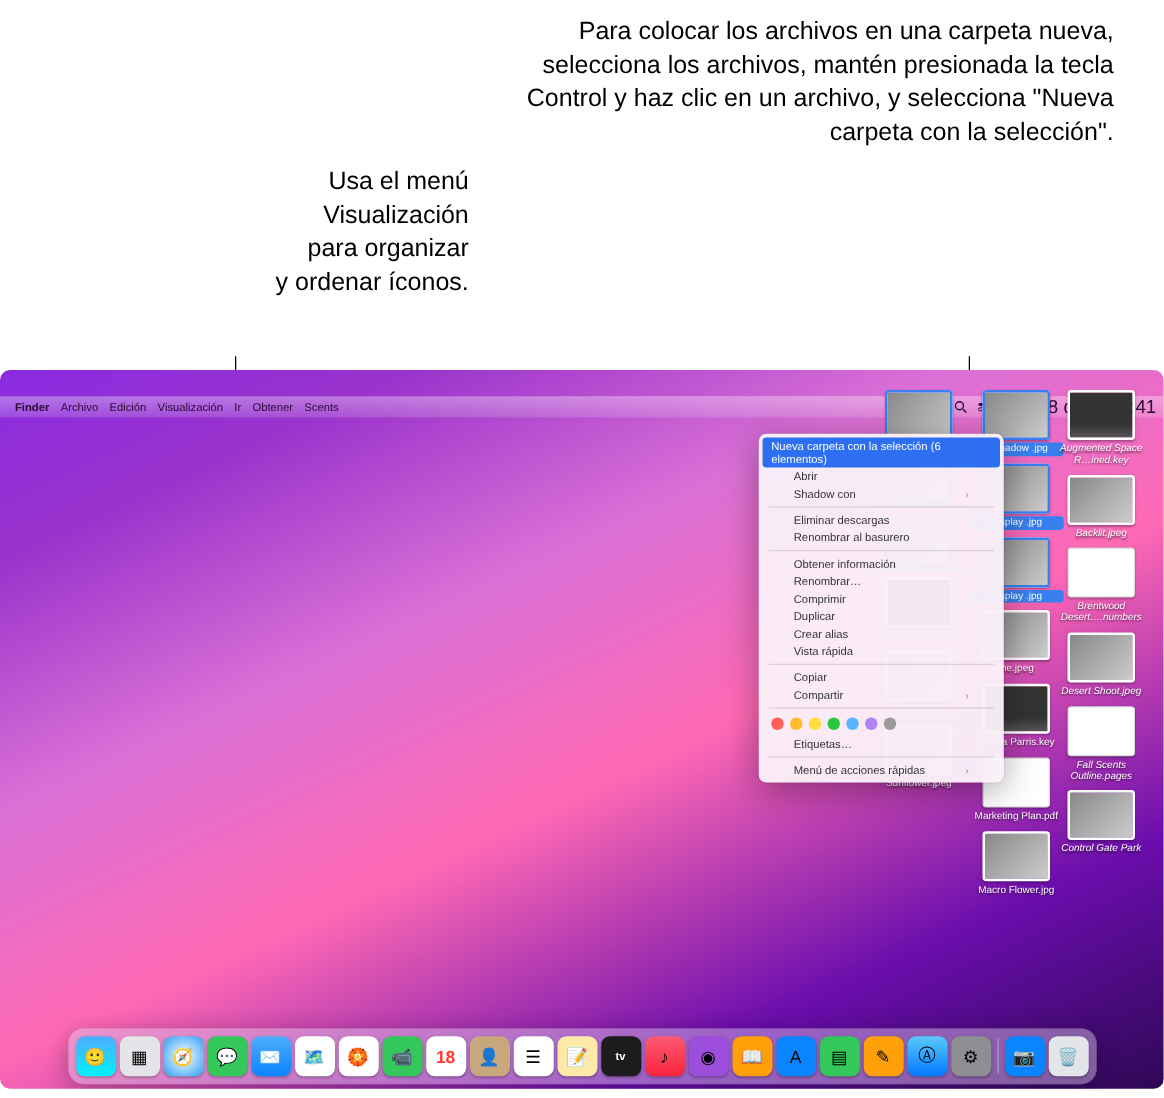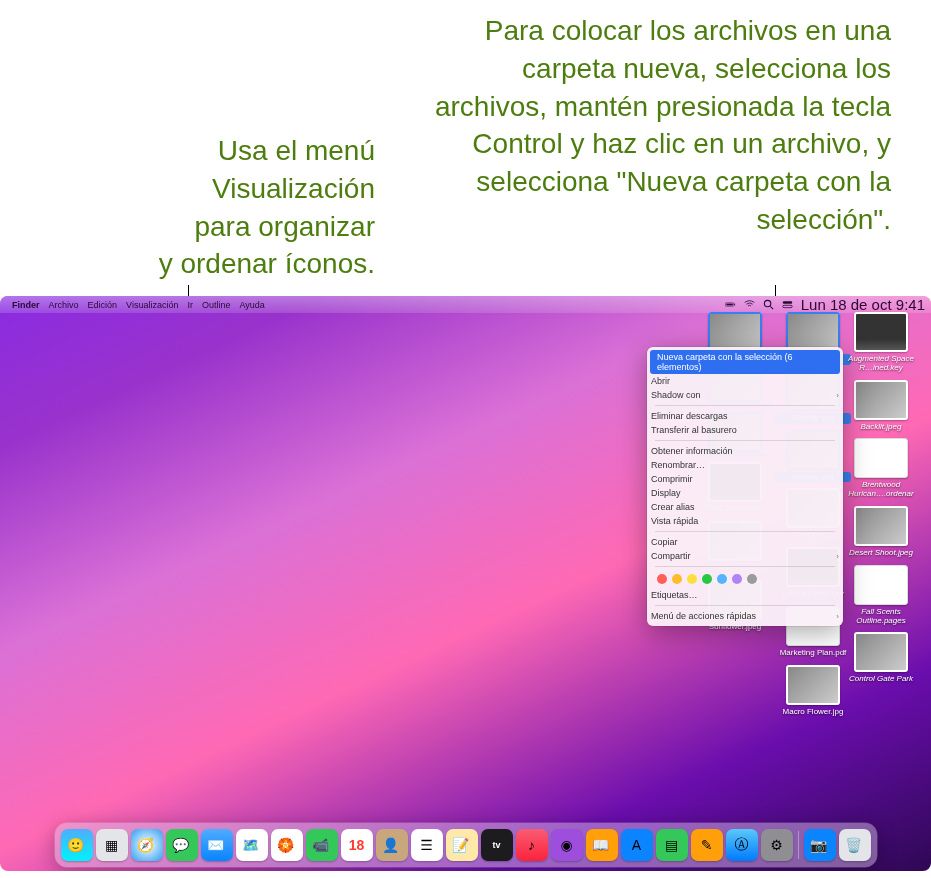--- a/index.html
+++ b/index.html
@@ -14,23 +14,23 @@
 .annotations {
   position: absolute;
   top: 0;
   left: 0;
   width: 100%;
   height: 296px;
   background: #fff;
 }
 .annotation {
   position: absolute;
-  font-size: 28px;
+  font-size: 20px;
   line-height: 1.35;
-  color: #4d7c0f;
+  color: #000000;
   text-align: right;
 }
 .annotation.left { left: 40px; top: 132px; width: 335px;}
 .annotation.right { right: 40px; top: 12px; width: 470px;}
 .callout-line {
   position: absolute;
   background: #000;
 }
 .callout-line.l1 { left: 188px; top: 285px; width: 1px; height: 24px;}
 .callout-line.r1 { left: 775px; top: 285px; width: 1px; height: 68px;}
@@ -46,20 +46,21 @@
 }
 .menubar {
   height: 17px;
   display: flex;
   align-items: center;
   font-size: 9px;
   color: #2a0a35;
   padding: 0 6px;
   background: linear-gradient(to bottom, rgba(255,255,255,.35), rgba(255,255,255,.15));
   backdrop-filter: blur(20px);
+  margin-top: 21px;
 }
 .menubar .apple { font-size: 10px; margin-right: 6px;}
 .menubar .menu-item { margin-right: 9px; cursor: default;}
 .menubar .menu-item.bold { font-weight: 600;}
 .menubar .spacer { flex: 1;}
 .menubar .status-item { margin-left: 8px; font-size: 15px; display: flex; align-items: center;}
 .menubar .status-item svg { width: 11px; height: 11px; fill: #2a0a35;}
 .menubar .clock { font-weight: 500;}
 .desktop-col {
   position: absolute;
@@ -103,24 +104,23 @@
   position: absolute;
   top: 51px;
   left: 607px;
   width: 196px;
   background: rgba(250,240,248,.96);
   border-radius: 6px;
   box-shadow: 0 6px 28px rgba(0,0,0,.35), 0 0 0 .5px rgba(0,0,0,.15);
   padding: 3px 0;
   font-size: 9px;
   color: #333;
-  margin-left: 40px;
 }
 .ctx-item {
-  padding: 2px 4px;
+  padding: 2px 28px;
   display: flex;
   justify-content: space-between;
   align-items: center;
   cursor: default;
 }
 .ctx-item.hl {
   background: #2d6ff0;
   color: #fff;
   border-radius: 3px;
   margin: 0 3px;
@@ -173,22 +173,22 @@
 
 <div class="desktop">
 
   <div class="menubar">
     <span class="apple"></span>
     <span class="menu-item bold">Finder</span>
     <span class="menu-item">Archivo</span>
     <span class="menu-item">Edición</span>
     <span class="menu-item">Visualización</span>
     <span class="menu-item">Ir</span>
-    <span class="menu-item">Outline</span>
-    <span class="menu-item">Ayuda</span>
+    <span class="menu-item">Obtener</span>
+    <span class="menu-item">Scents</span>
     <span class="spacer"></span>
     <span class="status-item">
         <svg viewBox="0 0 24 12">
           <rect x="1" y="2" width="18" height="8" rx="2" fill="none" stroke="#2a0a35"></rect>
           <rect x="3" y="4" width="14" height="4" fill="#2a0a35"></rect>
           <rect x="20" y="4" width="2" height="4" fill="#2a0a35"></rect>
         </svg>
       </span>
     <span class="status-item">
         <svg viewBox="0 0 16 12">
@@ -271,21 +271,21 @@
         <div class="file-icon">
           <div class="thumb key"></div>
           <span class="fname">Augmented Space R…ined.key</span>
         </div>
         <div class="file-icon">
           <div class="thumb "></div>
           <span class="fname">Backlit.jpeg</span>
         </div>
         <div class="file-icon">
           <div class="thumb doc"></div>
-          <span class="fname">Brentwood Hurican….ordenar</span>
+          <span class="fname">Brentwood Desert….numbers</span>
         </div>
         <div class="file-icon">
           <div class="thumb "></div>
           <span class="fname">Desert Shoot.jpeg</span>
         </div>
         <div class="file-icon">
           <div class="thumb doc"></div>
           <span class="fname">Fall Scents Outline.pages</span>
         </div>
         <div class="file-icon">
@@ -305,36 +305,36 @@
           <span>Shadow con</span>
           <span class="chev">›</span>
         </div>
       </div>
     <div class="ctx-sep"></div>
     <div id="ctx-g2">
         <div class="ctx-item">
           <span>Eliminar descargas</span>
         </div>
         <div class="ctx-item">
-          <span>Transferir al basurero</span>
+          <span>Renombrar al basurero</span>
         </div>
       </div>
     <div class="ctx-sep"></div>
     <div id="ctx-g3">
         <div class="ctx-item">
           <span>Obtener información</span>
         </div>
         <div class="ctx-item">
           <span>Renombrar…</span>
         </div>
         <div class="ctx-item">
           <span>Comprimir</span>
         </div>
         <div class="ctx-item">
-          <span>Display</span>
+          <span>Duplicar</span>
         </div>
         <div class="ctx-item">
           <span>Crear alias</span>
         </div>
         <div class="ctx-item">
           <span>Vista rápida</span>
         </div>
       </div>
     <div class="ctx-sep"></div>
     <div id="ctx-g4">

